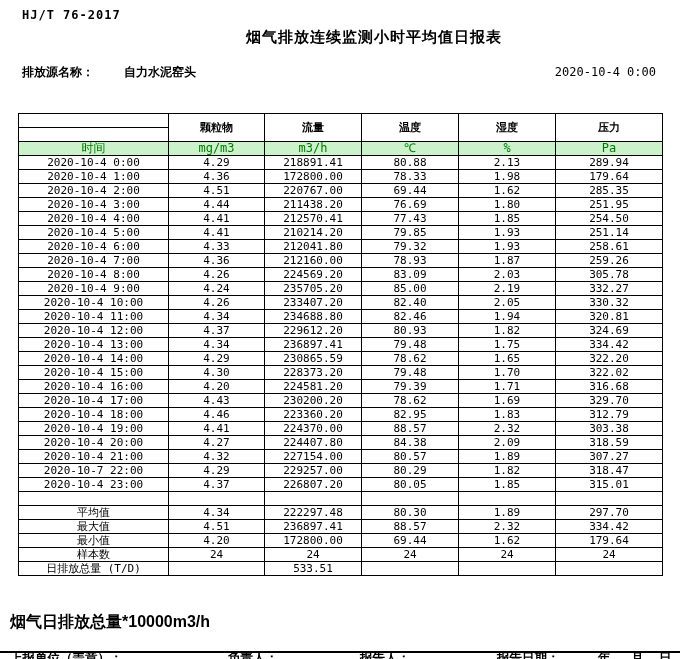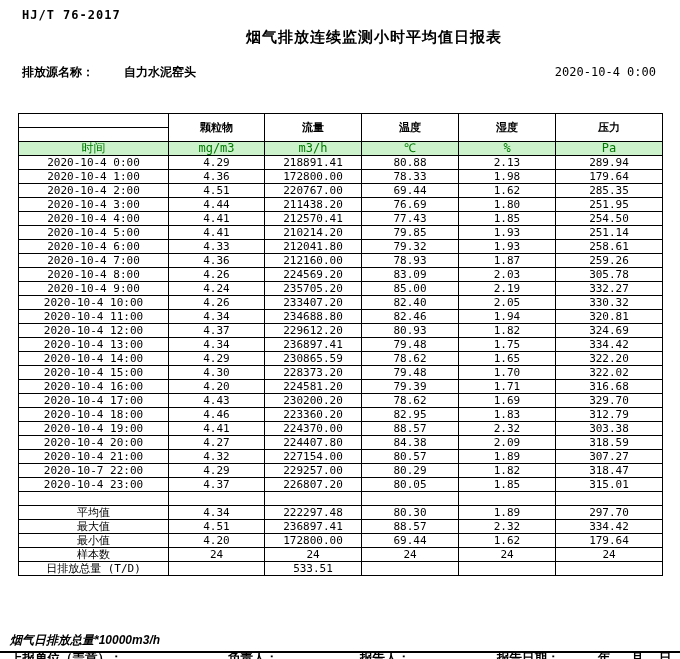--- a/index.html
+++ b/index.html
@@ -40,22 +40,22 @@
   }
   td.col-hdr {
     font-family: "Liberation Sans", sans-serif;
     font-weight: bold; font-size: 12px;
   }
   tr.hdr-split td { height: 14px; }
   tr.unit-row td { font-size: 12px; }
   td.summary-label { font-family: "Liberation Sans", sans-serif; font-size: 11px; }
 
   .footnote {
-    position: absolute; top: 632px; left: 10px;
-    font-size: 12px; font-weight: bold; font-style: italic;
+    position: absolute; top: 612px; left: 10px;
+    font-size: 16px; font-weight: bold;
   }
   .sign-line {
     position: absolute; top: 631px; left: 0; width: 680px; height: 16px;
     font-size: 12.5px; font-weight: bold;
   }
   .sign-line span { position: absolute; white-space: nowrap; margin-top: 19px; }
   .sign-unit   { left: 10px; }
   .sign-resp   { left: 228px; }
   .sign-report { left: 360px; }
   .sign-date   { left: 497px; }

